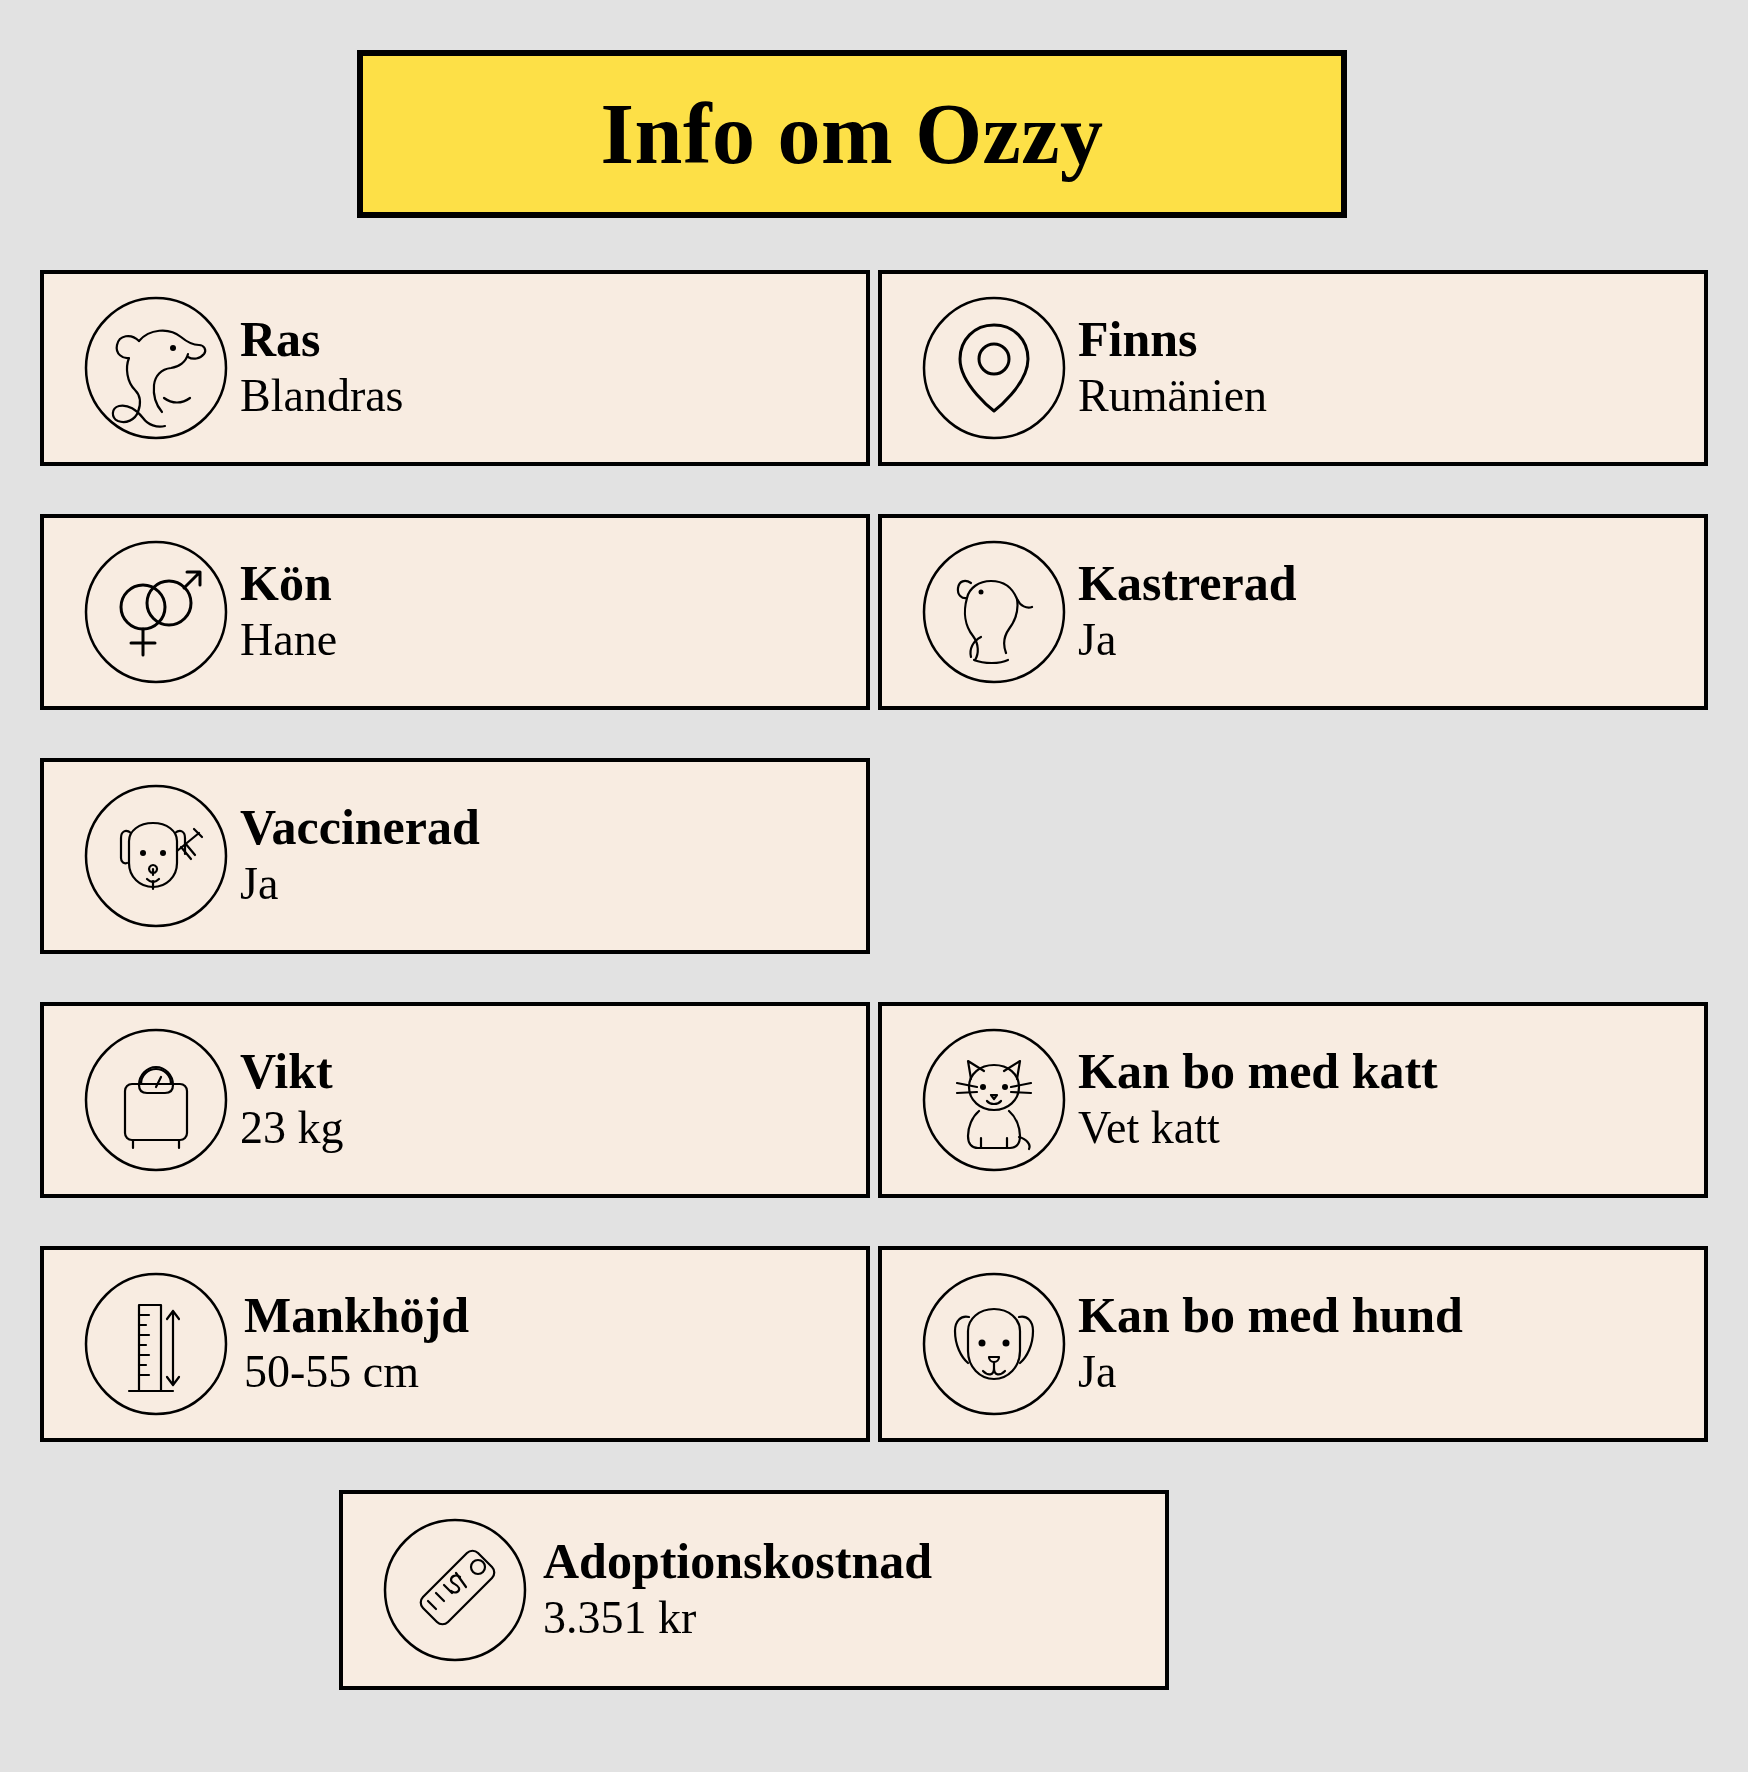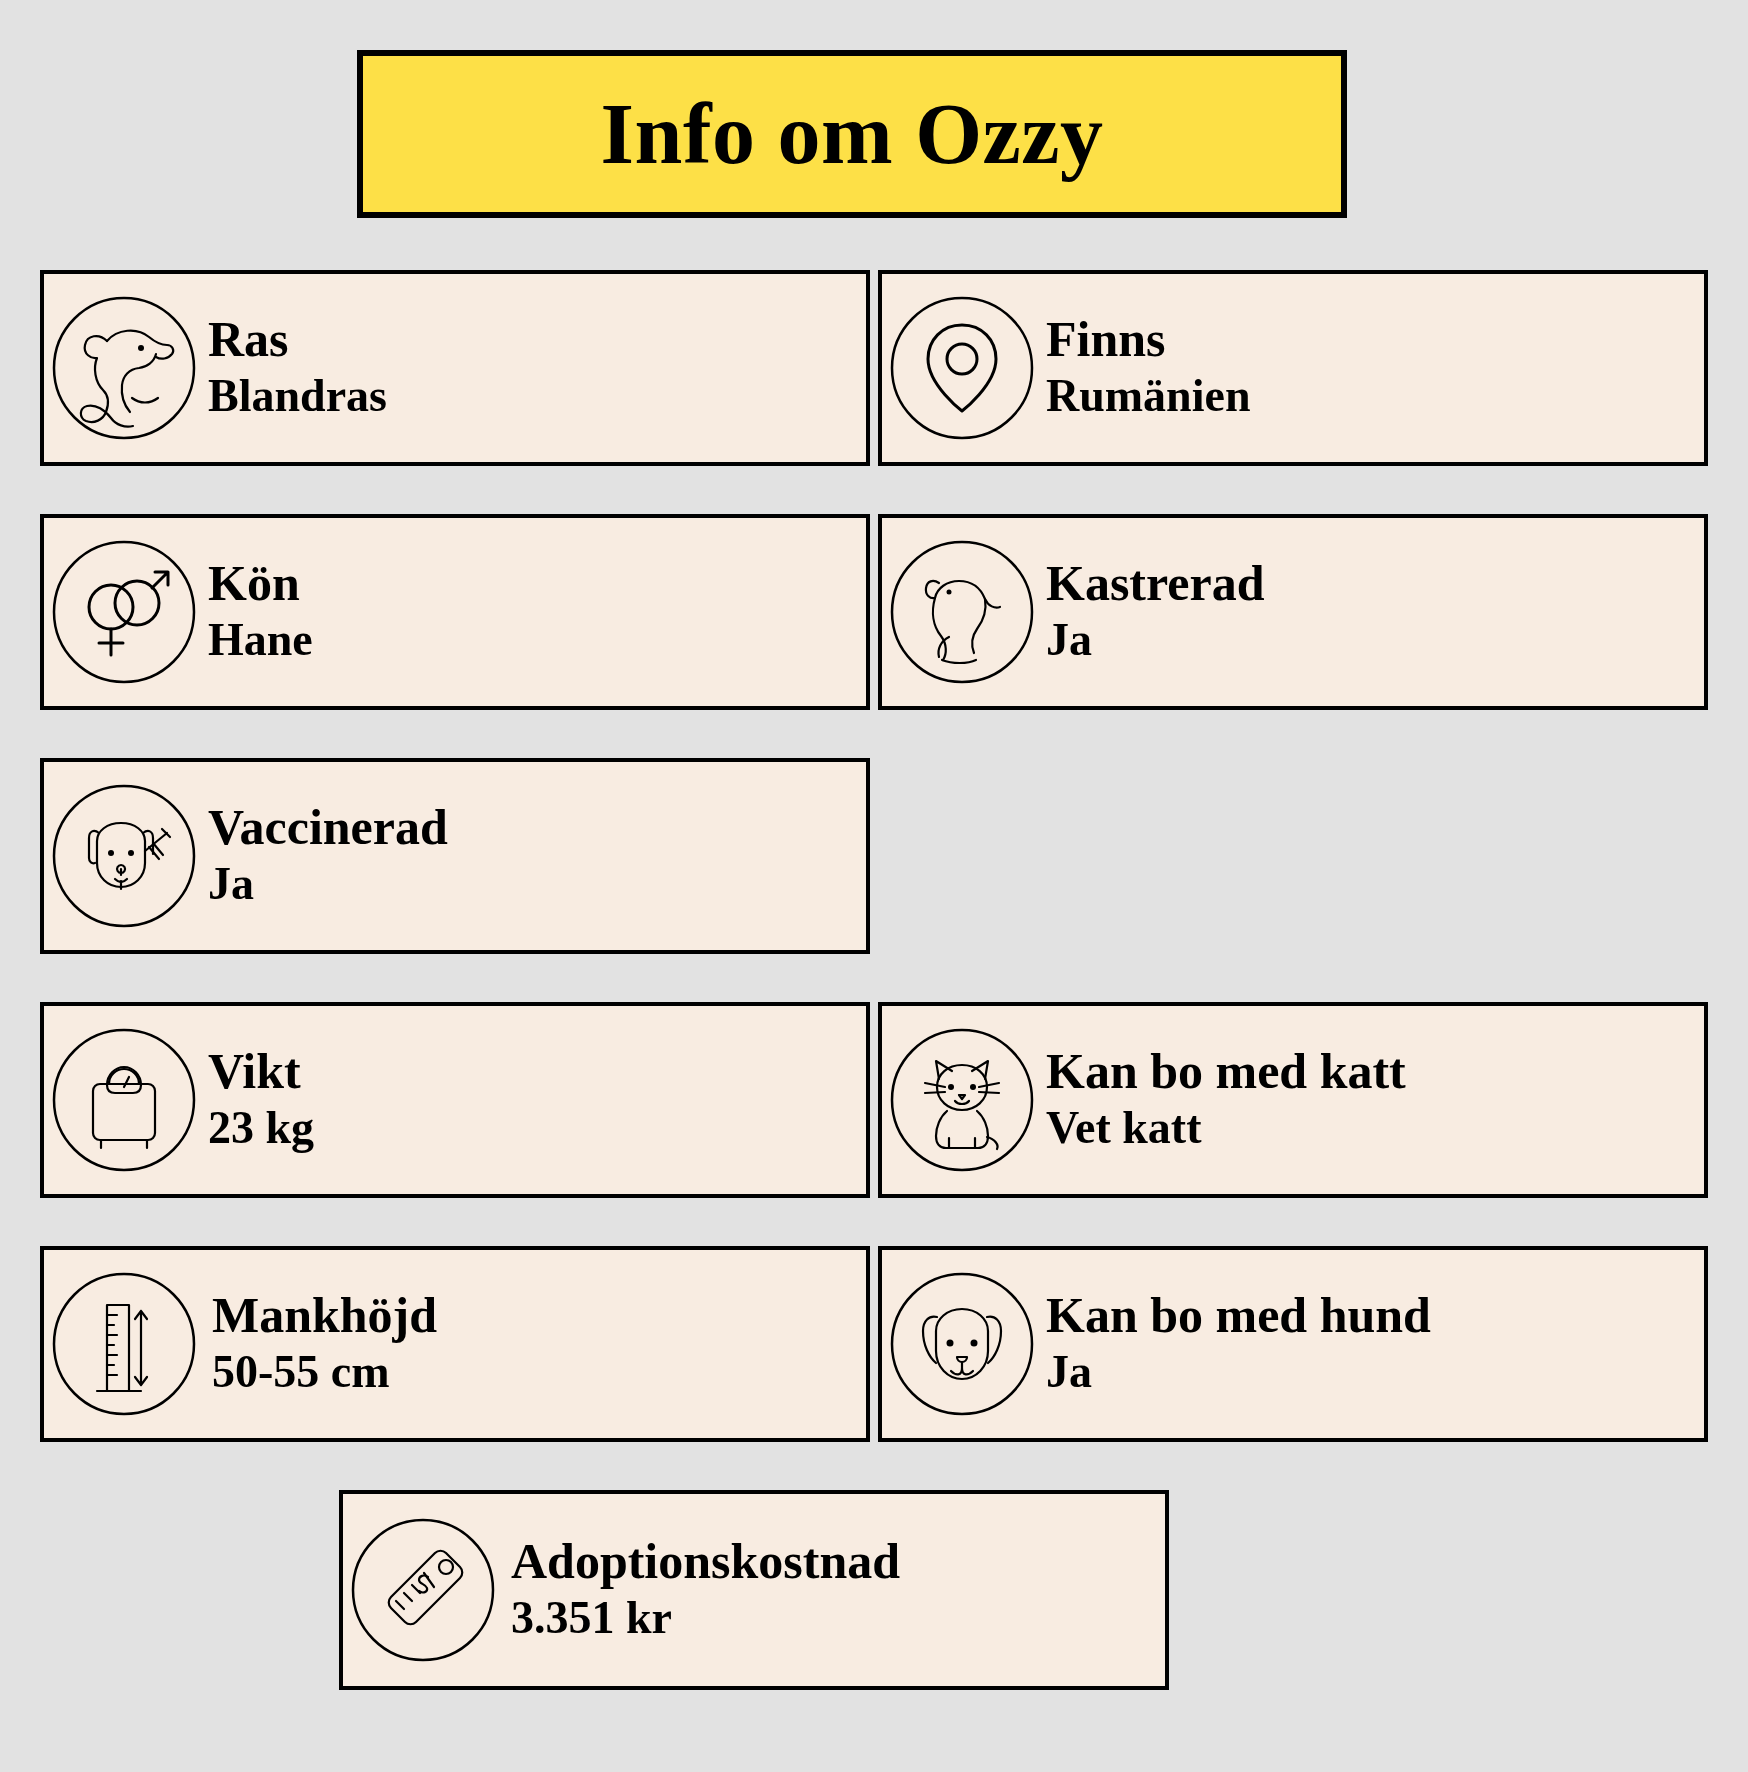--- a/index.html
+++ b/index.html
@@ -57,21 +57,21 @@
     padding: 0 40px;
     box-sizing: border-box;
   }
   .card {
     background: #f8ece1;
     border: 4px solid #000;
     box-sizing: border-box;
     height: 196px;
     display: flex;
     align-items: center;
-    padding-left: 0;
+    padding-left: 32px;
   }
   .card.left  { width: 830px; }
   .card.right { width: 830px; }
 
   .icon-wrap {
     flex: 0 0 auto;
     width: 160px;
     height: 160px;
     display: flex;
     align-items: center;
@@ -88,21 +88,20 @@
   }
   .card-label {
     font-size: 50px;
     font-weight: bold;
     line-height: 1.05;
   }
   .card-value {
     font-size: 46px;
     line-height: 1.15;
     margin-top: 4px;
-    font-weight: bold;
   }
 
   
   .card.indent .card-text { margin-left: 8px; }
 
   
   .bottom-wrap {
     position: absolute;
     left: 0;
     top: 1490px;

